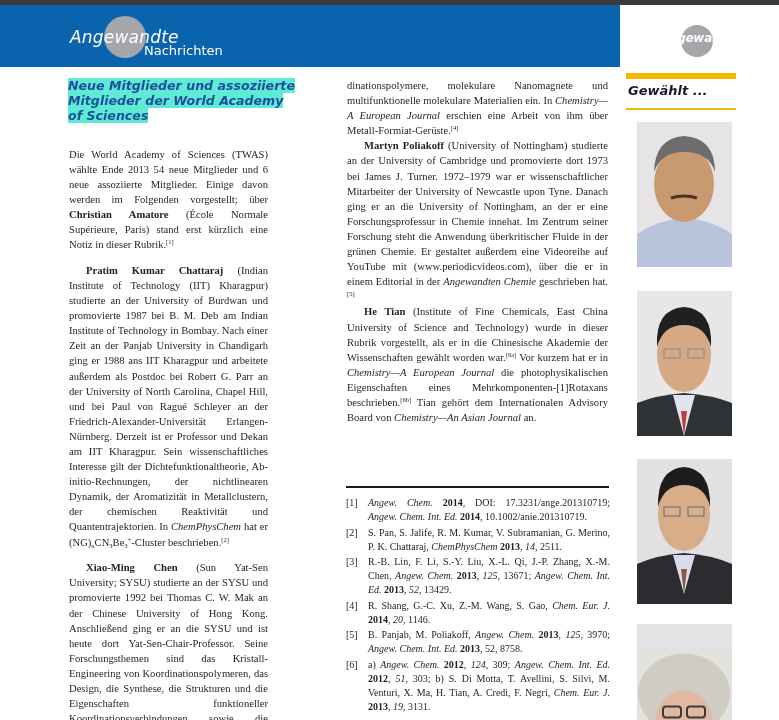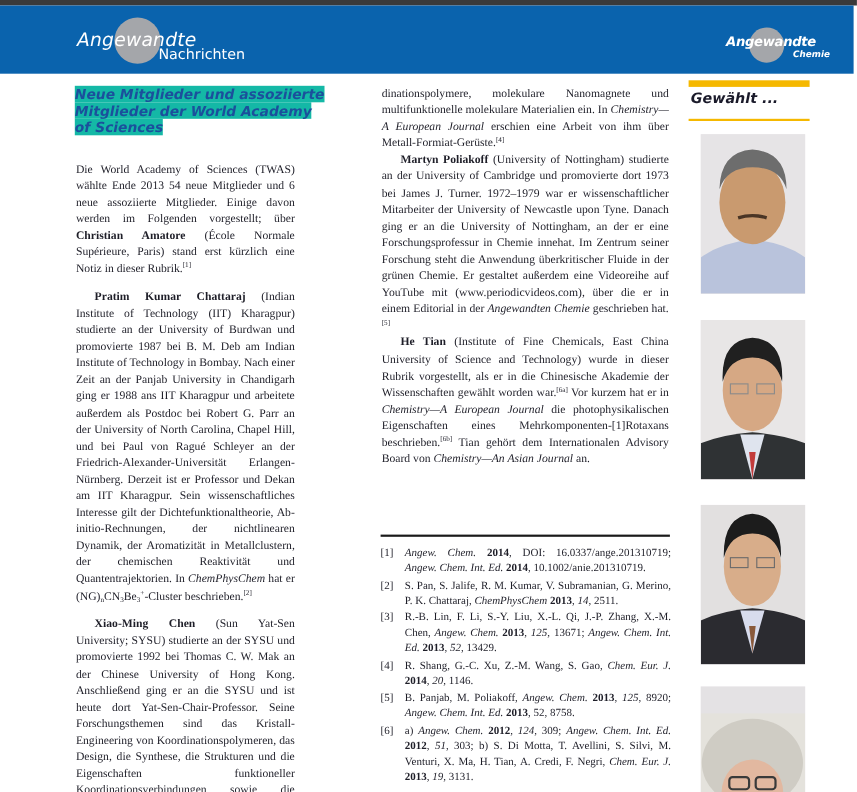--- a/index.html
+++ b/index.html
@@ -8,21 +8,21 @@
       background: #ffffff;
       position: relative;
       font-family: "Liberation Serif", "DejaVu Serif", serif;
       color: #1e1e28;
     }
     .topstrip {
       position: absolute; left: 0; top: 0; width: 779px; height: 5px;
       background: #3a3a3a;
     }
     .header {
-      position: absolute; left: 0; top: 5px; width: 776px; height: 62px;
+      position: absolute; left: 0; top: 5px; width: 620px; height: 62px;
       background: #0a63ad;
     }
     .logo-left { position: absolute; left: 68px; top: 10px; width: 200px; height: 50px; }
     .logo-left .disc {
       position: absolute; left: 36px; top: 1px; width: 42px; height: 42px;
       border-radius: 50%; background: #a4a6aa;
     }
     .logo-left .l1 {
       position: absolute; left: 2px; top: 12px;
       font-family: "DejaVu Sans", sans-serif; font-style: italic;
@@ -53,21 +53,21 @@
       position: absolute; font-size: 10.6px; line-height: 15.1px;
       text-align: justify; hyphens: manual;
     }
     .col2 { left: 347px; top: 78px; width: 261px; }
 
     .title {
       position: absolute; left: 68px; top: 78px; width: 230px;
       font-family: "DejaVu Sans", sans-serif; font-style: italic; font-weight: bold;
       font-size: 12.6px; line-height: 15px; color: #1b4f9c;
     }
-    .title span { background: #14b8a6; }
+    .title span { background: #5eead4; }
 
     .col1 p, .col2 p { margin: 0; }
     .indent { text-indent: 17px; }
     .name { font-weight: bold; margin-top: 45px; }
     i { font-style: italic; }
     sup { font-size: 6.5px; vertical-align: 4px; line-height: 0; }
     sub { font-size: 6.5px; vertical-align: -2px; line-height: 0; }
     .col1text { position: absolute; left: 69px; top: 136px; width: 199px; font-size: 10.6px; line-height: 15.1px; text-align: justify; }
 
     .rule {
@@ -128,25 +128,25 @@
 
 <div class="col col2">
   <p><span>dinationspolymere, molekulare Nanomagnete und multifunktionelle molekulare Materialien ein. In </span><i>Chemistry—A European Journal</i><span> erschien eine Arbeit von ihm über Metall-Formiat-Gerüste.</span><sup>[4]</sup></p>
   <p class="indent"><span class="name">Martyn Poliakoff</span><span> (University of Nottingham) studierte an der University of Cambridge und promovierte dort 1973 bei James J. Turner. 1972–1979 war er wissenschaftlicher Mitarbeiter der University of Newcastle upon Tyne. Danach ging er an die University of Nottingham, an der er eine Forschungsprofessur in Chemie innehat. Im Zentrum seiner Forschung steht die Anwendung überkritischer Fluide in der grünen Chemie. Er gestaltet außerdem eine Videoreihe auf YouTube mit (www.periodicvideos.com), über die er in einem Editorial in der </span><i>Angewandten Chemie</i><span> geschrieben hat.</span><sup>[5]</sup></p>
   <p class="indent"><span class="name">He Tian</span><span> (Institute of Fine Chemicals, East China University of Science and Technology) wurde in dieser Rubrik vorgestellt, als er in die Chinesische Akademie der Wissenschaften gewählt worden war.</span><sup>[6a]</sup><span> Vor kurzem hat er in </span><i>Chemistry—A European Journal</i><span> die photophysikalischen Eigenschaften eines Mehrkomponenten-[1]Rotaxans beschrieben.</span><sup>[6b]</sup><span> Tian gehört dem Internationalen Advisory Board von </span><i>Chemistry—An Asian Journal</i><span> an.</span></p>
 </div>
 
 <div class="rule"></div>
 
 <div class="refs" id="refs">
-    <div class="ref"><span class="num">[1]</span><i>Angew. Chem.</i><span> </span><b>2014</b><span>, DOI: 16.0337/ange.201310719; </span><i>Angew. Chem. Int. Ed.</i><span> </span><b>2014</b><span>, 10.1002/anie.201310719.</span></div>
+    <div class="ref"><span class="num">[1]</span><i>Angew. Chem.</i><span> </span><b>2014</b><span>, DOI: 17.3231/ange.201310719; </span><i>Angew. Chem. Int. Ed.</i><span> </span><b>2014</b><span>, 10.1002/anie.201310719.</span></div>
     <div class="ref"><span class="num">[2]</span><span>S. Pan, S. Jalife, R. M. Kumar, V. Subramanian, G. Merino, P. K. Chattaraj, </span><i>ChemPhysChem</i><span> </span><b>2013</b><span>, </span><i>14</i><span>, 2511.</span></div>
     <div class="ref"><span class="num">[3]</span><span>R.-B. Lin, F. Li, S.-Y. Liu, X.-L. Qi, J.-P. Zhang, X.-M. Chen, </span><i>Angew. Chem.</i><span> </span><b>2013</b><span>, </span><i>125</i><span>, 13671; </span><i>Angew. Chem. Int. Ed.</i><span> </span><b>2013</b><span>, </span><i>52</i><span>, 13429.</span></div>
     <div class="ref"><span class="num">[4]</span><span>R. Shang, G.-C. Xu, Z.-M. Wang, S. Gao, </span><i>Chem. Eur. J.</i><span> </span><b>2014</b><span>, </span><i>20</i><span>, 1146.</span></div>
-    <div class="ref"><span class="num">[5]</span><span>B. Panjab, M. Poliakoff, </span><i>Angew. Chem.</i><span> </span><b>2013</b><span>, </span><i>125</i><span>, 8920; </span><i>Angew. Chem. Int. Ed.</i><span> </span><b>2013</b><span>, 52, 8758.</span></div>
+    <div class="ref"><span class="num">[5]</span><span>B. Panjab, M. Poliakoff, </span><i>Angew. Chem.</i><span> </span><b>2013</b><span>, </span><i>125</i><span>, 3970; </span><i>Angew. Chem. Int. Ed.</i><span> </span><b>2013</b><span>, 52, 8758.</span></div>
     <div class="ref"><span class="num">[6]</span><span>a) </span><i>Angew. Chem.</i><span> </span><b>2012</b><span>, </span><i>124</i><span>, 309; </span><i>Angew. Chem. Int. Ed.</i><span> </span><b>2012</b><span>, </span><i>51</i><span>, 303; b) S. Di Motta, T. Avellini, S. Silvi, M. Venturi, X. Ma, H. Tian, A. Credi, F. Negri, </span><i>Chem. Eur. J.</i><span> </span><b>2013</b><span>, </span><i>19</i><span>, 3131.</span></div>
   </div>
 
 <div class="sidebar">
   <div class="sb-bar-top"></div>
   <div class="sb-title">Gewählt ...</div>
   <div class="sb-bar-bot"></div>
 
   <div class="photo" style="top:55px">
     <svg viewBox="0 0 95 145">

